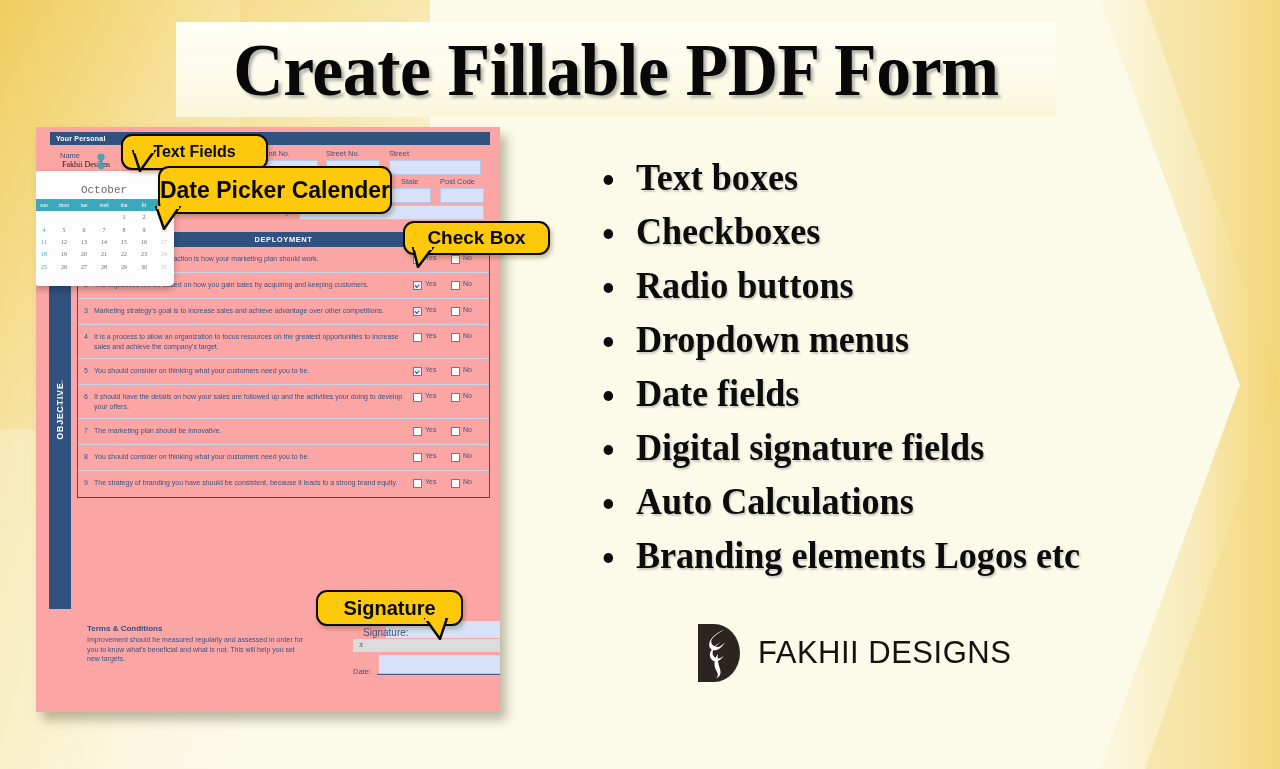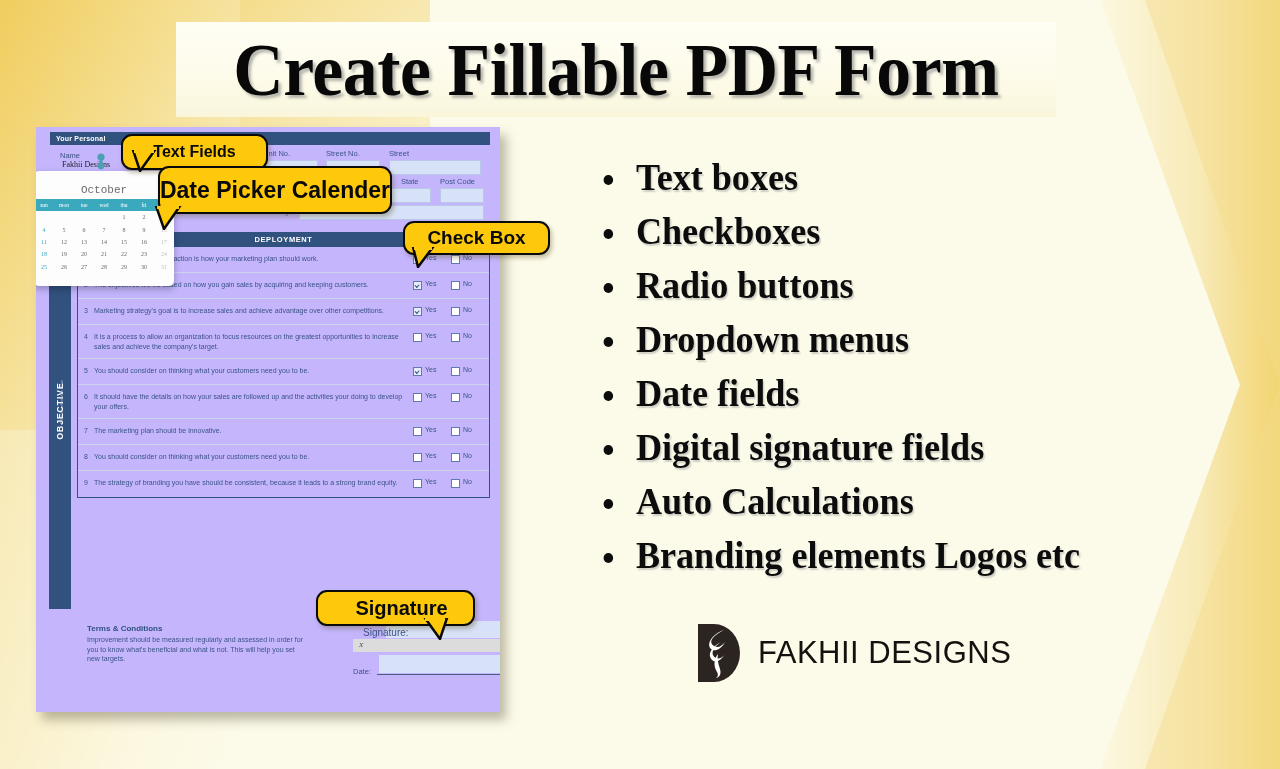--- a/index.html
+++ b/index.html
@@ -55,21 +55,21 @@
   
   #logo{position:absolute;left:694px;top:620px;height:66px;display:flex;align-items:center;z-index:4;}
   #logo-mark{width:52px;height:62px;}
   #logo-text{
     font-family:"Liberation Sans",sans-serif;
     font-size:31px;letter-spacing:.5px;color:#14110f;margin-left:12px;white-space:nowrap;
   }
   
   #paper{
     position:absolute;left:36px;top:127px;width:464px;height:585px;
-    background:#c4b5fd;
+    background:#fca5a5;
     box-shadow:6px 8px 10px rgba(110,105,80,.45);
     z-index:2;overflow:hidden;
     font-family:"Liberation Sans",sans-serif;
   }
   #personal-hdr{
     position:absolute;left:14px;top:5px;right:10px;height:13px;
     background:#31517f;color:#fff;font-size:7px;font-weight:bold;
     padding-left:6px;line-height:13px;letter-spacing:.2px;
   }
   .fld-label{position:absolute;font-size:7.5px;color:#3b5484;}
@@ -133,21 +133,21 @@
     background:#fdc90a;border:2.5px solid #0a0a0a;border-radius:11px;
     font-weight:bold;color:#0a0a0a;
     display:flex;align-items:center;justify-content:center;
     box-shadow:2px 3px 4px rgba(90,80,30,.35);
     white-space:nowrap;
   }
   .tail{position:absolute;z-index:10;}
   #co-text{left:121px;top:122px;width:143px;height:32px;font-size:16px;margin-top:12px;}
   #co-date{left:142px;top:166px;width:230px;height:44px;font-size:23px;margin-left:16px;}
   #co-check{left:403px;top:221px;width:143px;height:30px;font-size:19px;}
-  #co-sign{left:316px;top:590px;width:143px;height:32px;font-size:20px;padding-left:12px;}
+  #co-sign{left:316px;top:590px;width:143px;height:32px;font-size:20px;}
 </style>
 </head>
 <body>
 
 <svg id="bg" viewBox="0 0 1280 769" preserveAspectRatio="none">
   <defs>
     <linearGradient id="gCorner" x1="0" y1="0" x2="1" y2="1">
       <stop offset="0%" stop-color="#f0cd5e"></stop>
       <stop offset="38%" stop-color="#f6e29c"></stop>
       <stop offset="75%" stop-color="#fbf5d8"></stop>

